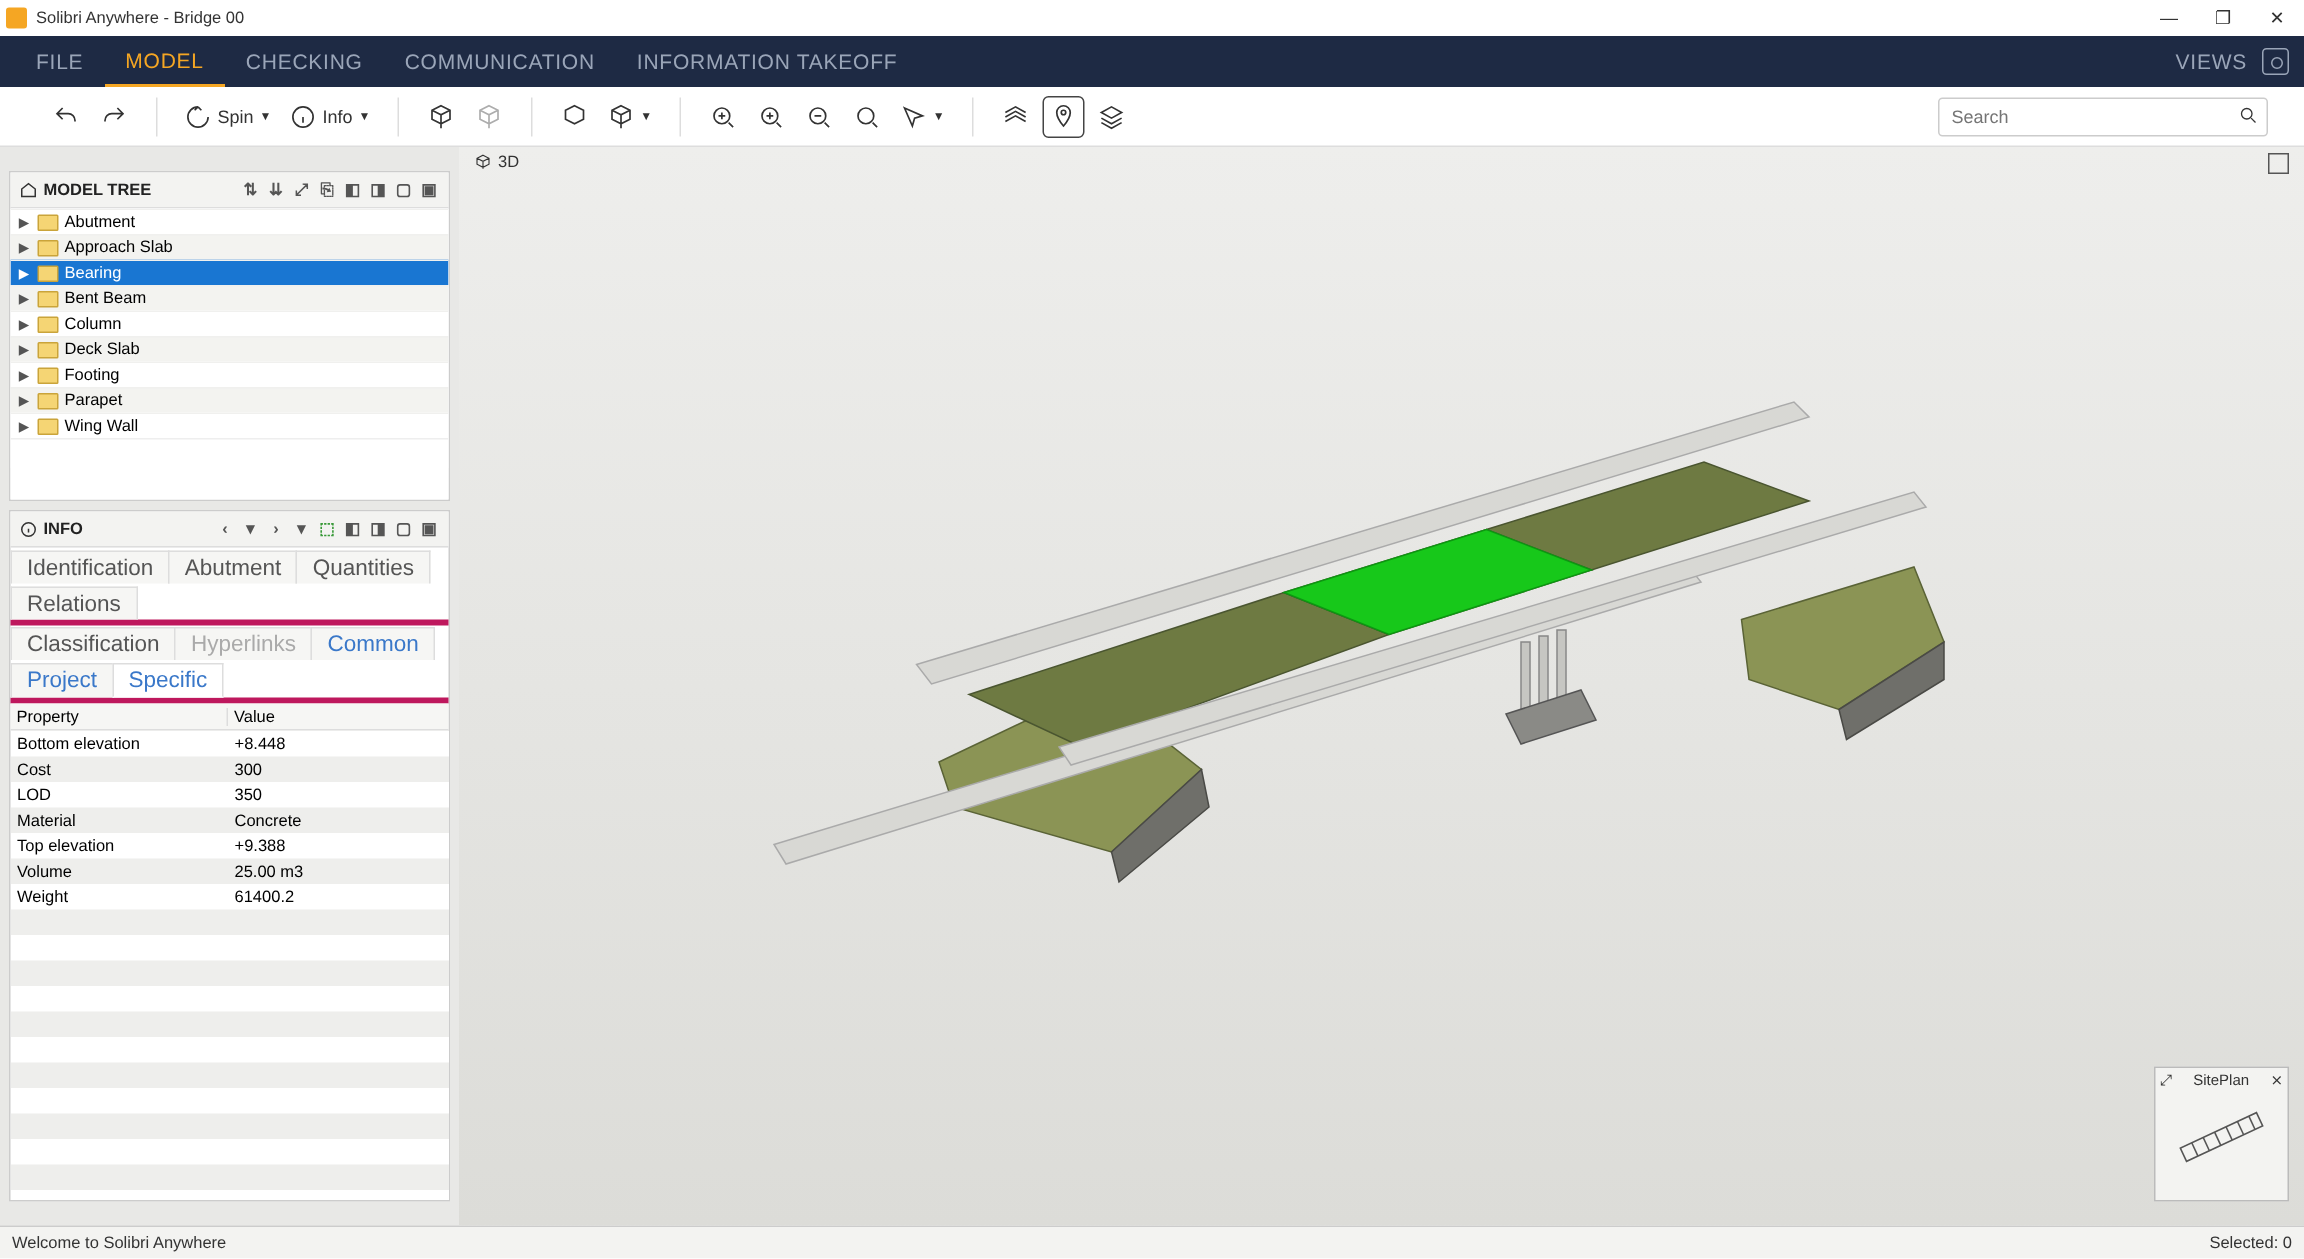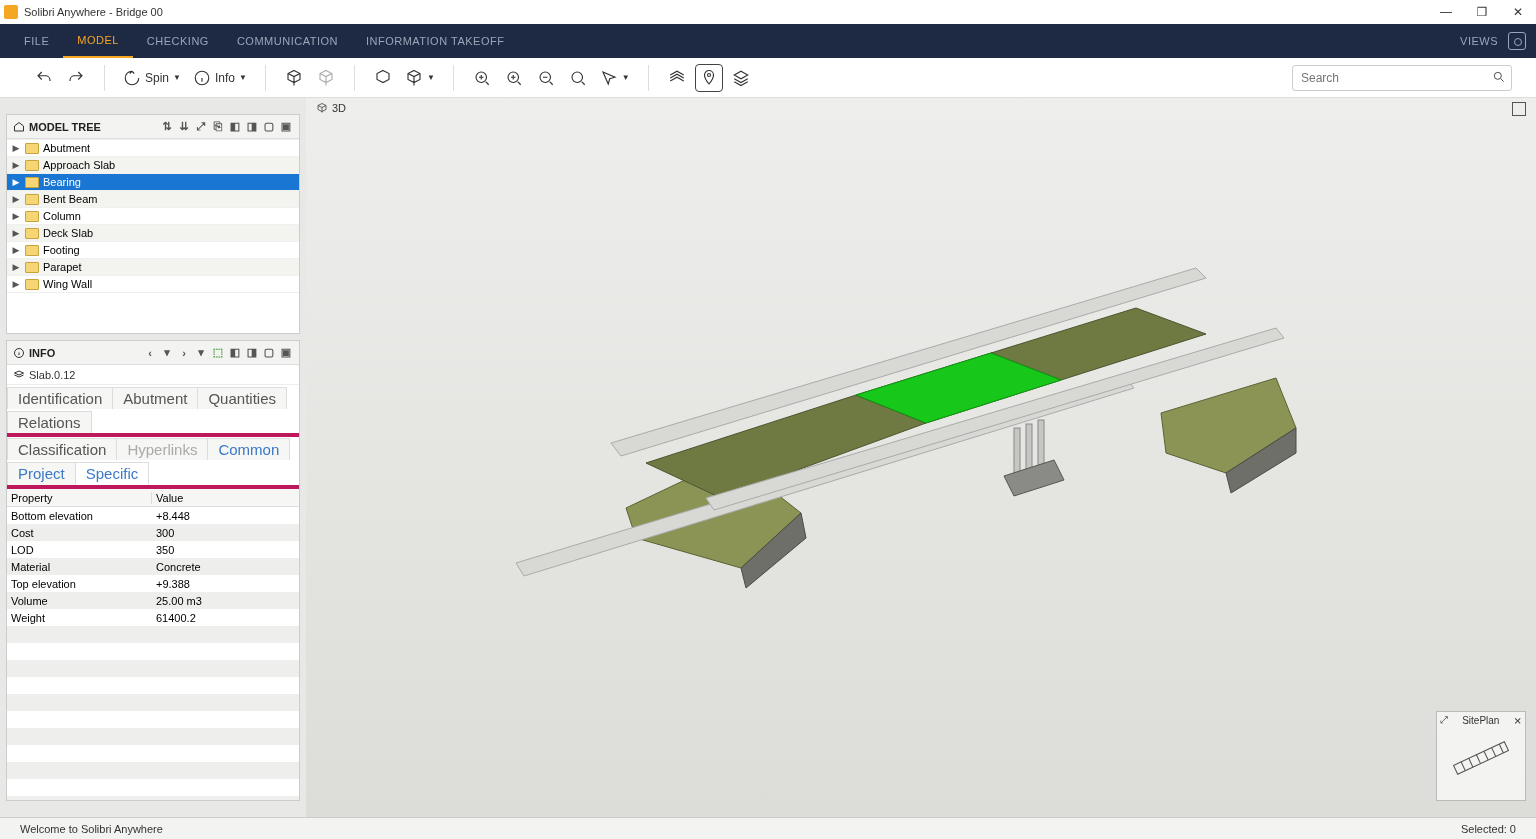--- a/index.html
+++ b/index.html
@@ -5,21 +5,21 @@
 * { box-sizing: border-box; margin: 0; padding: 0; font-family: "Segoe UI", Arial, sans-serif; }
 body { width: 1536px; height: 839px; overflow: hidden; background: #fff; display: flex; flex-direction: column; }
 
 
 .titlebar { height: 24px; background: #fff; display: flex; align-items: center; font-size: 11px; color: #333; padding-left: 4px; }
 .titlebar .app-icon { width: 14px; height: 14px; background: #f5a623; border-radius: 2px; margin-right: 6px; }
 .titlebar .win-controls { margin-left: auto; display: flex; }
 .titlebar .win-btn { width: 36px; height: 24px; display: flex; align-items: center; justify-content: center; font-size: 12px; }
 
 
-.menubar { height: 34px; background: #1e2a44; display: flex; align-items: center; padding: 0 10px; color: #9aa5b8; font-size: 11px; letter-spacing: 0.5px; }
+.menubar { height: 34px; background: #1e2a44; display: flex; align-items: center; padding: 0 10px; color: #9aa5b8; font-size: 14px; letter-spacing: 0.5px; }
 .menubar .mitem { padding: 0 14px; height: 100%; display: flex; align-items: center; cursor: pointer; }
 .menubar .mitem.active { color: #f5a623; border-bottom: 2px solid #f5a623; }
 .menubar .right { margin-left: auto; display: flex; align-items: center; gap: 10px; color: #9aa5b8; }
 .menubar .target-icon { width: 18px; height: 18px; border: 1px solid #9aa5b8; border-radius: 3px; position: relative; }
 .menubar .target-icon:before { content:""; position:absolute; width:6px; height:6px; border:1px solid #9aa5b8; border-radius:50%; top:5px; left:5px;}
 
 
 .toolbar { height: 40px; background: #fff; border-bottom: 1px solid #ddd; display: flex; align-items: center; padding: 0 24px; gap: 4px; }
 .toolbar .tb-group { display: flex; align-items: center; gap: 4px; padding: 0 6px; }
 .toolbar .tb-sep { width: 1px; height: 26px; background: #ddd; margin: 0 4px; }
@@ -81,21 +81,21 @@
 
 .bridge { position:absolute; top:50%; left:50%; transform:translate(-50%,-55%); }
 
 
 .siteplan { position:absolute; right:10px; bottom:16px; width:90px; height:90px; background:#f3f3f1; border:1px solid #bbb; }
 .siteplan-head { height:16px; display:flex; align-items:center; justify-content:space-between; padding:0 3px; font-size:10px; color:#333;}
 .siteplan-body { flex:1; display:flex; align-items:center; justify-content:center; }
 .siteplan svg { width: 70px; height: 60px; }
 
 
-.statusbar { height: 22px; background:#f3f3f1; border-top:1px solid #ccc; display:flex; align-items:center; font-size:11px; padding:0 20px; color:#333;}
+.statusbar { height: 22px; background:#f3f3f1; border-top:1px solid #ccc; display:flex; align-items:center; font-size:11px; padding:0 8px; color:#333;}
 .statusbar .right { margin-left:auto;}
 
 .caret { font-size:8px; }
 </style>
 </head>
 <body>
 
 <div class="titlebar">
   <div class="app-icon"></div>
   <span>Solibri Anywhere - Bridge 00</span>
@@ -326,26 +326,20 @@
           <span class="ico">‹</span>
           <span class="ico">▾</span>
           <span class="ico">›</span>
           <span class="ico">▾</span>
           <span class="ico green">⬚</span>
           <span class="ico">◧</span>
           <span class="ico">◨</span>
           <span class="ico">▢</span>
           <span class="ico">▣</span>
         </div>
-      </div>
-      <div class="info-sub">
-        <svg width="12" height="12" viewBox="0 0 24 24" fill="none" stroke="#333" stroke-width="2">
-            <path d="M3 8l9-4 9 4-9 4-9-4zM3 12l9 4 9-4"></path>
-          </svg>
-        <span>Slab.0.12</span>
       </div>
       <div class="tabs" id="tabs-row1">
           <div class="tab">Identification</div>
           <div class="tab">Abutment</div>
           <div class="tab">Quantities</div>
           <div class="tab">Relations</div>
         </div>
       <div class="tabs" id="tabs-row2" style="margin-top:-1px;">
           <div class="tab">Classification</div>
           <div class="tab muted">Hyperlinks</div>

